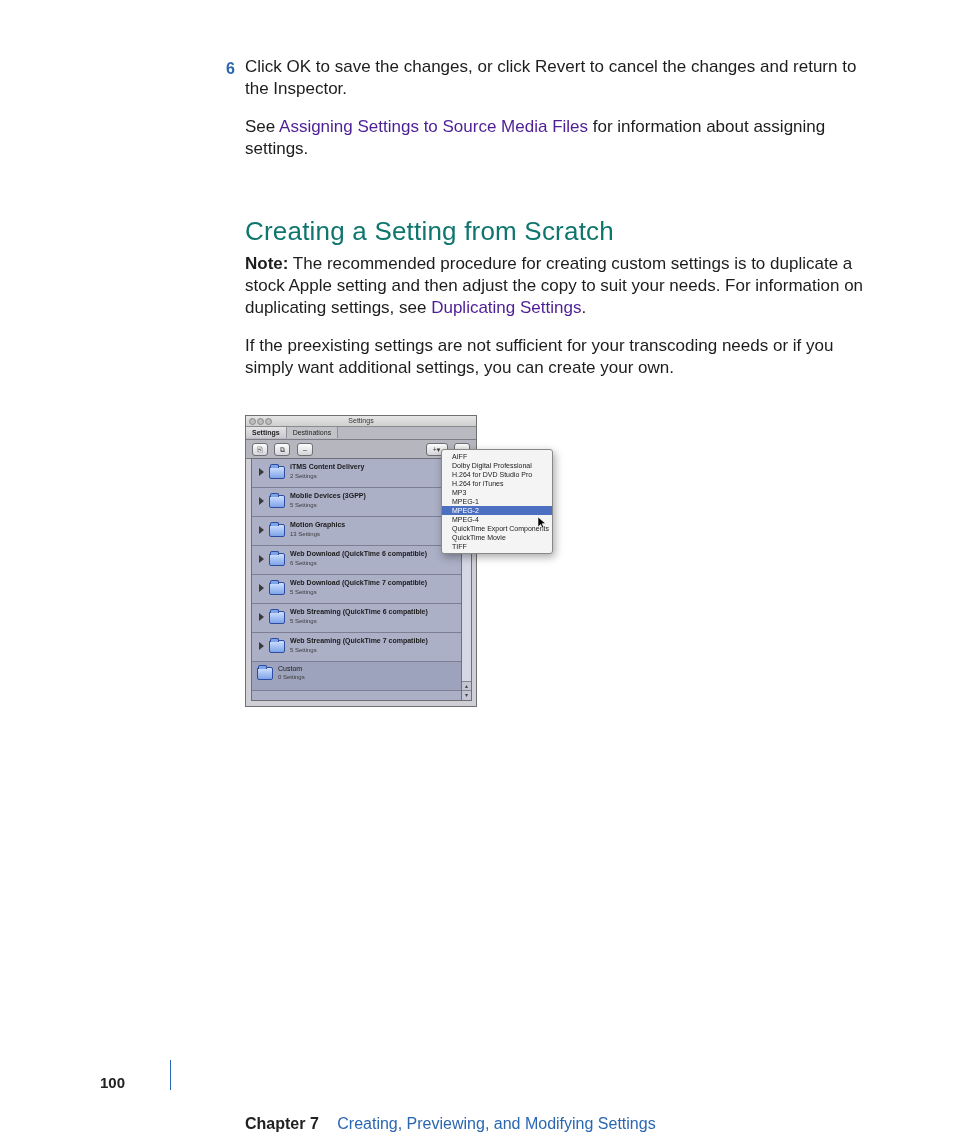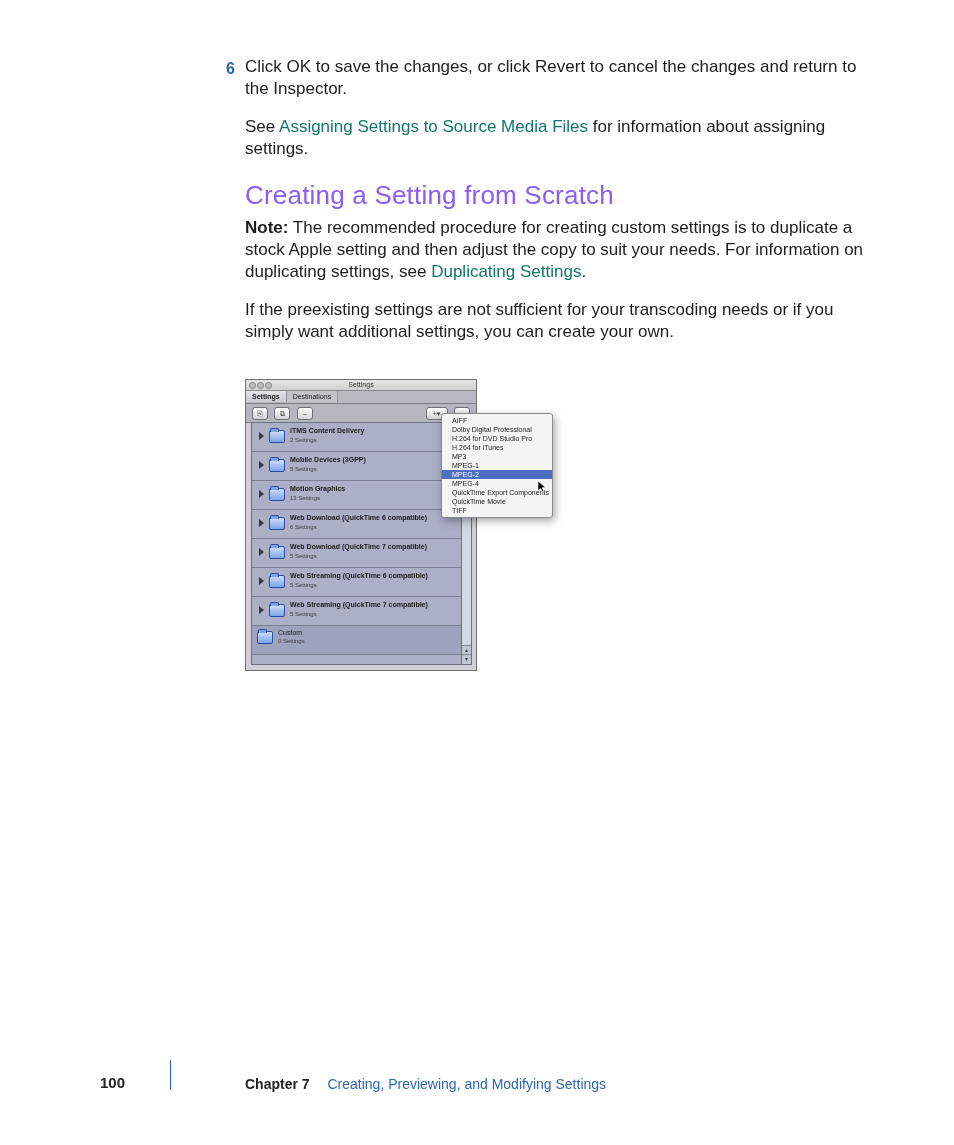--- a/index.html
+++ b/index.html
@@ -2,22 +2,22 @@
 <html><head>
 <meta charset="utf-8">
 <style>
   html,body{margin:0;padding:0;background:#fff;}
   .page{position:relative;width:954px;height:1145px;font-family:"Helvetica Neue",Helvetica,Arial,sans-serif;color:#222;}
   .content{position:absolute;left:245px;top:56px;width:625px;}
   .step-num{position:absolute;color:#2a67b2;font-weight:700;font-size:16px;text-align:right;width:20px;}
   .step6-num{left:-30px;top:2px;}
   .body-text{font-size:17px;line-height:22px;color:#1d1d1d;}
   .para{margin-bottom:16px;}
-  .link{color:#0f766e;}
-  .h2{color:#8b5cf6;font-size:26px;font-weight:400;margin-top:20px;margin-bottom:6px;letter-spacing:0.2px;}
+  .link{color:#4c1d95;}
+  .h2{color:#0f766e;font-size:26px;font-weight:400;margin-top:56px;margin-bottom:6px;letter-spacing:0.2px;}
   .bold{font-weight:700;}
   .step1-block{position:relative;margin-top:14px;}
   .step1-num{left:-28px;top:18px;}
   .subhead{font-weight:700;font-size:16px;}
 
   
   .shot-wrap{margin-top:36px;width:309px;}
   .shot{width:230px;height:290px;border:1px solid #707070;background:#cfcfd5;position:relative;font-family:"Lucida Grande",Arial,sans-serif;box-shadow:0 0 0 rgba(0,0,0,0);}
   .titlebar{height:10px;background:linear-gradient(#e6e6e6,#cfcfcf);border-bottom:1px solid #8a8a8a;position:relative;text-align:center;font-size:7px;line-height:10px;color:#333;}
   .tl-dots{position:absolute;left:3px;top:2px;}
@@ -51,21 +51,21 @@
   
   .popup{position:absolute;left:196px;top:34px;width:110px;background:#f4f4f4;border:1px solid #888;border-radius:3px;box-shadow:2px 3px 8px rgba(0,0,0,0.35);font-size:7px;padding:2px 0;}
   .popup .item{padding:1px 10px;color:#1a1a1a;white-space:nowrap;}
   .popup .item.sel{background:#4c6fc1;color:#fff;}
   .cursor{position:absolute;left:293px;top:102px;width:10px;height:12px;}
   .cursor svg{display:block;}
 
   
   .footer-rule{position:absolute;left:170px;top:1060px;bottom:auto;width:1px;height:30px;background:#2a67b2;}
   .footer-num{position:absolute;left:100px;top:1074px;font-size:15px;font-weight:700;color:#222;}
-  .footer-chap{position:absolute;left:245px;top:1076px;font-size:14px;}
+  .footer-chap{position:absolute;left:245px;top:1115px;font-size:16px;}
   .footer-chap .chap{font-weight:700;color:#222;}
   .footer-chap .title{color:#2a67b2;margin-left:14px;}
 </style>
 </head>
 <body>
 <div class="page">
 
 <div class="content">
 
   <div class="body-text para" style="position:relative;">

